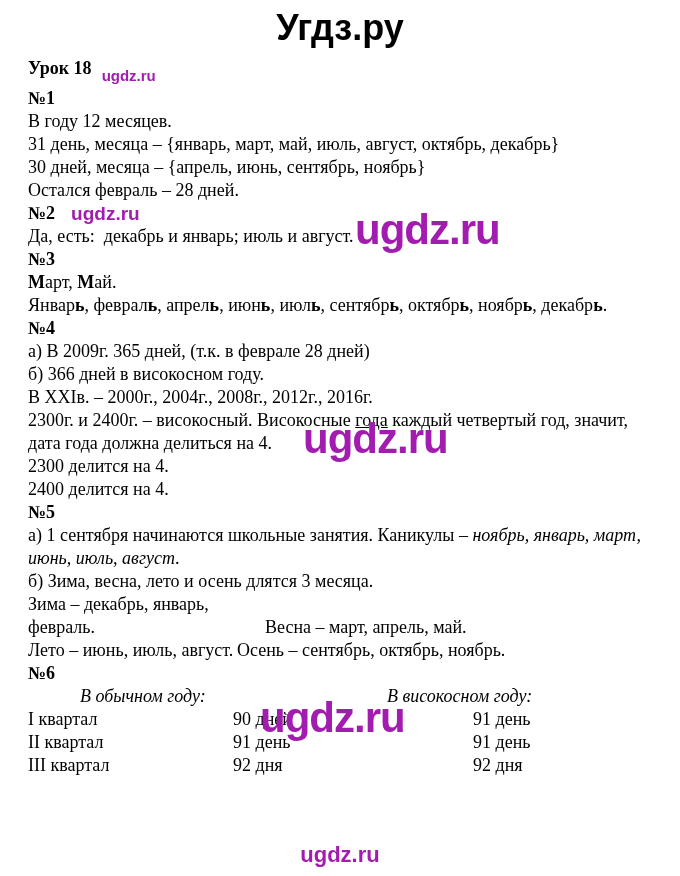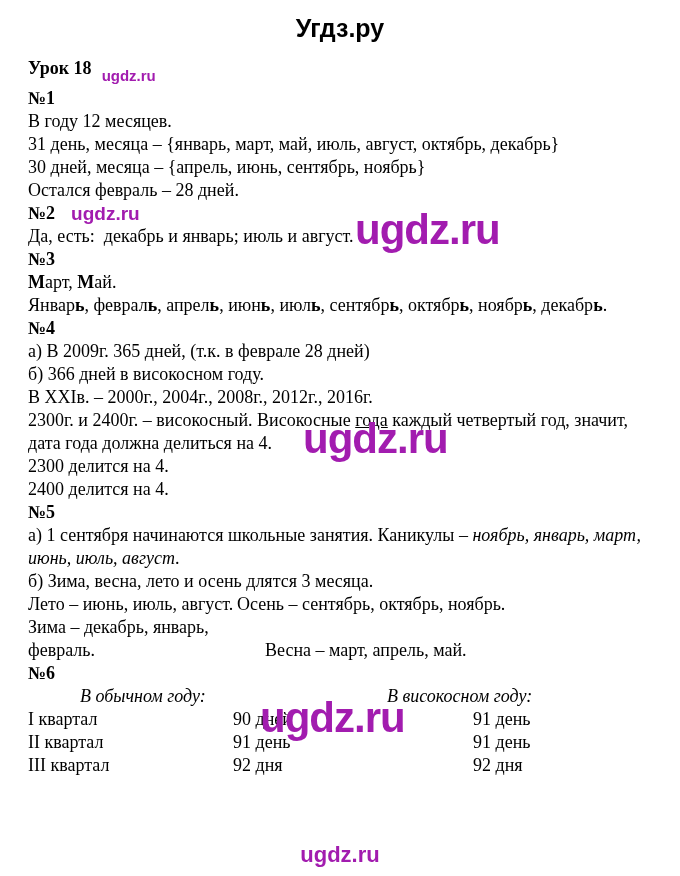--- a/index.html
+++ b/index.html
@@ -7,21 +7,21 @@
     width:680px; height:876px;
     background:#ffffff; color:#000000;
     font-family:"Liberation Serif", serif;
     position:relative; overflow:hidden;
   }
   .site-header {
     padding-top:12px;
     text-align:center;
     font-family:"Liberation Sans", sans-serif;
     font-weight:bold;
-    font-size:25px; line-height:32px;
+    font-size:36px; line-height:32px;
   }
   .content {
     margin-top:13px;
     padding-left:28px; padding-right:14px;
     font-size:18px; line-height:23px;
   }
   .content p { margin:0; white-space:pre-wrap; }
   .bold { font-weight:bold; }
   .task-num { font-weight:bold; }
   .mt-s2 { margin-top:3px; }
@@ -89,22 +89,22 @@
   <p>В XXIв. – 2000г., 2004г., 2008г., 2012г., 2016г.</p>
   <p><span>2300г. и 2400г. – високосный. Високосные </span><span style="text-decoration: underline; margin-top: 8px;">года</span><span> каждый четвертый год, значит,</span></p>
   <p class="rel"><span>дата года должна делиться на 4.</span><span class="wm wm-big wm-task4">ugdz.ru</span></p>
   <p>2300 делится на 4.</p>
   <p>2400 делится на 4.</p>
 
   <p class="task-num mt-s5">№5</p>
   <p><span>а) 1 сентября начинаются школьные занятия. Каникулы – </span><span style="font-style: italic;">ноябрь, январь, март,</span></p>
   <p><span style="font-style: italic;">июнь, июль, август</span><span>.</span></p>
   <p>б) Зима, весна, лето и осень длятся 3 месяца.</p>
+  <p><span class="season-w">Зима – декабрь, январь, февраль.</span><span>Весна – март, апрель, май.</span></p>
   <p><span class="season-s">Лето – июнь, июль, август.</span><span>Осень – сентябрь, октябрь, ноябрь.</span></p>
-  <p><span class="season-w">Зима – декабрь, январь, февраль.</span><span>Весна – март, апрель, май.</span></p>
 
   <p class="task-num">№6</p>
   <div class="table6">
     <p class="t-head"><span class="th1">В обычном году:</span><span class="th2">В високосном году:</span></p>
     <p class="t-row"><span class="c1">I квартал</span><span class="c2">90 дней</span><span class="c3">91 день</span></p>
     <p class="t-row"><span class="c1">II квартал</span><span class="c2">91 день</span><span class="c3">91 день</span></p>
     <p class="t-row"><span class="c1">III квартал</span><span class="c2">92 дня</span><span class="c3">92 дня</span></p>
     <span class="wm wm-big wm-task6">ugdz.ru</span>
   </div>
 

